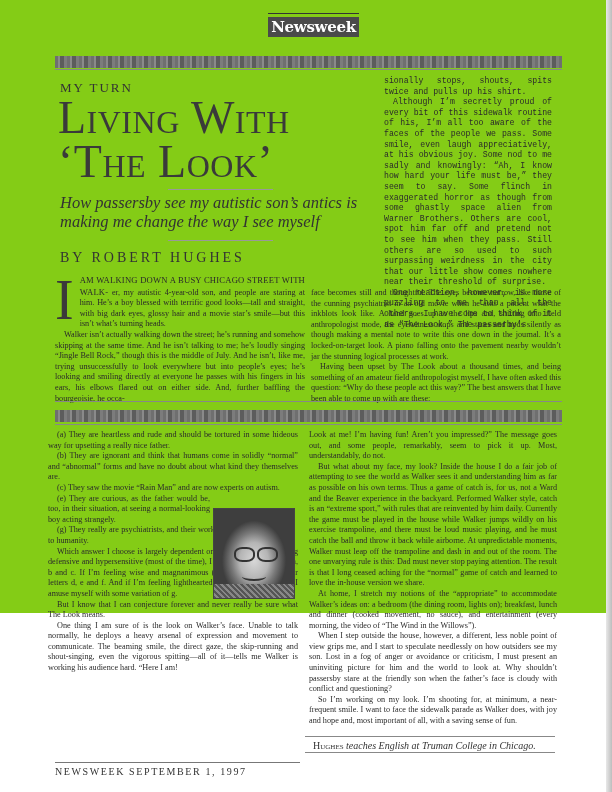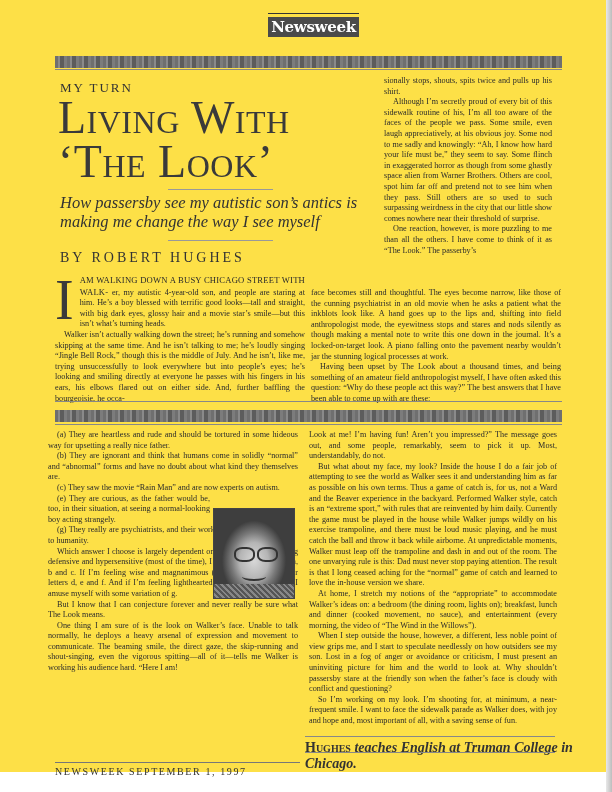--- a/index.html
+++ b/index.html
@@ -1,17 +1,17 @@
 <!DOCTYPE html>
 <html><head>
 <meta charset="utf-8">
 <style>
   html, body { margin: 0; padding: 0; background: #fff; }
   body { width: 612px; height: 792px; position: relative; overflow: hidden; font-family: "Liberation Serif", "DejaVu Serif", serif; color: #2a2a2a; }
-  .page { position: absolute; left: 0; top: 0; width: 612px; height: 772px; background: #fde047; }
+  .page { position: absolute; left: 0; top: 0; width: 612px; height: 613px; background: #84cc16; }
   .right-edge { position: absolute; right: 0; top: 0; width: 6px; height: 792px; background: linear-gradient(to right, #e8e8e8, #bdbdbd); }
   .logo-rule { position: absolute; left: 268px; top: 13px; width: 91px; height: 1px; background: #333; }
   .logo { position: absolute; left: 268px; top: 17px; width: 91px; height: 20px; background: #4a4a4a; color: #fff; font-family: "DejaVu Serif", serif; font-weight: bold; font-size: 15px; line-height: 20px; text-align: center; letter-spacing: -0.3px; }
   .band { position: absolute; left: 55px; width: 507px; height: 12px; background: repeating-linear-gradient(90deg, #6f6f6f 0 3px, #8a8a8a 3px 5px, #5c5c5c 5px 9px, #7c7c7c 9px 12px); }
   .band.top { top: 56px; }
   .band-rule { position: absolute; left: 55px; width: 507px; height: 1px; background: #888; }
   .kicker { position: absolute; left: 60px; top: 80px; font-size: 13px; letter-spacing: 2px; color: #333; }
   .headline { position: absolute; left: 58px; top: 96px; font-size: 46px; line-height: 44px; color: #3a3a3a; font-variant: small-caps; letter-spacing: 0.5px; }
   .deck-rule { position: absolute; height: 1px; background: #999; width: 105px; left: 168px; }
   .deck { position: absolute; left: 60px; top: 193px; width: 320px; font-size: 16.5px; line-height: 19px; color: #333; font-style: italic; }
@@ -22,21 +22,21 @@
   .lead-wrap { position: absolute; left: 55px; top: 275px; width: 250px; font-size: 8.2px; line-height: 10.6px; text-align: justify; }
   .dropcap { float: left; font-size: 56px; line-height: 46px; height: 46px; margin: 2px 6px 0 0; color: #3a3a3a; }
   .lead-caps { font-variant: small-caps; font-size: 8.6px; letter-spacing: 0.2px; }
   .photo { position: absolute; left: 213px; top: 508px; width: 80px; height: 89px; background: radial-gradient(ellipse 32px 40px at 50% 58%, #d8d8d8 0%, #b5b5b5 45%, #7a7a7a 70%, #3e3e3e 100%); border: 1px solid #444; overflow: hidden; }
   .photo .lens { position: absolute; top: 38px; width: 17px; height: 11px; border: 2px solid #333; border-radius: 40%; }
   .photo .mouth { position: absolute; left: 28px; top: 63px; width: 24px; height: 7px; border-bottom: 2px solid #333; border-radius: 0 0 50% 50%; }
   .photo .shirt { position: absolute; left: 0; bottom: 0; width: 80px; height: 14px; background: repeating-linear-gradient(45deg, #555 0 2px, #888 2px 4px); }
   .footer-rule { position: absolute; left: 55px; top: 762px; width: 245px; height: 1px; background: #777; }
   .footer { position: absolute; left: 55px; top: 766px; font-size: 10px; letter-spacing: 1.6px; color: #333; }
   .tag-rule { position: absolute; left: 305px; width: 250px; height: 1px; background: #888; }
-  .tagline { position: absolute; left: 305px; top: 740px; font-size: 14px; color: #333; font-weight: bold; }
+  .tagline { position: absolute; left: 313px; top: 740px; font-size: 10px; color: #333; }
   .tagline .sc { font-variant: small-caps; font-style: normal; }
   .tagline .it { font-style: italic; }
 </style>
 </head>
 <body>
 
 <div class="page">
   <div class="right-edge"></div>
 
   <div class="logo-rule"></div>
@@ -58,21 +58,21 @@
 
   <div class="byline">BY ROBERT HUGHES</div>
 
   <div class="lead-wrap">
     <span class="dropcap">I</span>
     <span class="lead-caps">AM WALKING DOWN A BUSY CHICAGO STREET WITH WALK-</span>
     <span>er, my autistic 4-year-old son, and people are staring at him. He’s a boy blessed with terrific good looks—tall and straight, with big dark eyes, glossy hair and a movie star’s smile—but this isn’t what’s turning heads.</span>
     <div style="text-indent:9px; clear:both;">Walker isn’t actually walking down the street; he’s running and somehow skipping at the same time. And he isn’t talking to me; he’s loudly singing “Jingle Bell Rock,” though this is the middle of July. And he isn’t, like me, trying unsuccessfully to look everywhere but into people’s eyes; he’s looking and smiling directly at everyone he passes with his fingers in his ears, his elbows flared out on either side. And, further baffling the bourgeoisie, he occa-</div>
   </div>
 
-  <div class="col" style="left:384px; top:76px; width:168px;">
+  <div class="col" style="left:384px; top:76px; width:168px;font-family:Liberation Mono, monospace;">
     <p class="noindent">sionally stops, shouts, spits twice and pulls up his shirt.</p>
     <p>Although I’m secretly proud of every bit of this sidewalk routine of his, I’m all too aware of the faces of the people we pass. Some smile, even laugh appreciatively, at his obvious joy. Some nod to me sadly and knowingly: “Ah, I know how hard your life must be,” they seem to say. Some flinch in exaggerated horror as though from some ghastly space alien from Warner Brothers. Others are cool, spot him far off and pretend not to see him when they pass. Still others are so used to such surpassing weirdness in the city that our little show comes nowhere near their threshold of surprise.</p>
     <p>One reaction, however, is more puzzling to me than all the others. I have come to think of it as “The Look.” The passerby’s</p>
   </div>
 
   <div class="col" style="left:311px; top:288px; width:250px;">
     <p class="noindent">face becomes still and thoughtful. The eyes become narrow, like those of the cunning psychiatrist in an old movie when he asks a patient what the inkblots look like. A hand goes up to the lips and, shifting into field anthropologist mode, the eyewitness stops and stares and nods silently as though making a mental note to write this one down in the journal. It’s a locked-on-target look. A piano falling onto the pavement nearby wouldn’t jar the stunning logical processes at work.</p>
     <p>Having been upset by The Look about a thousand times, and being something of an amateur field anthropologist myself, I have often asked this question: “Why do these people act this way?” The best answers that I have been able to come up with are these:</p>
   </div>
 

